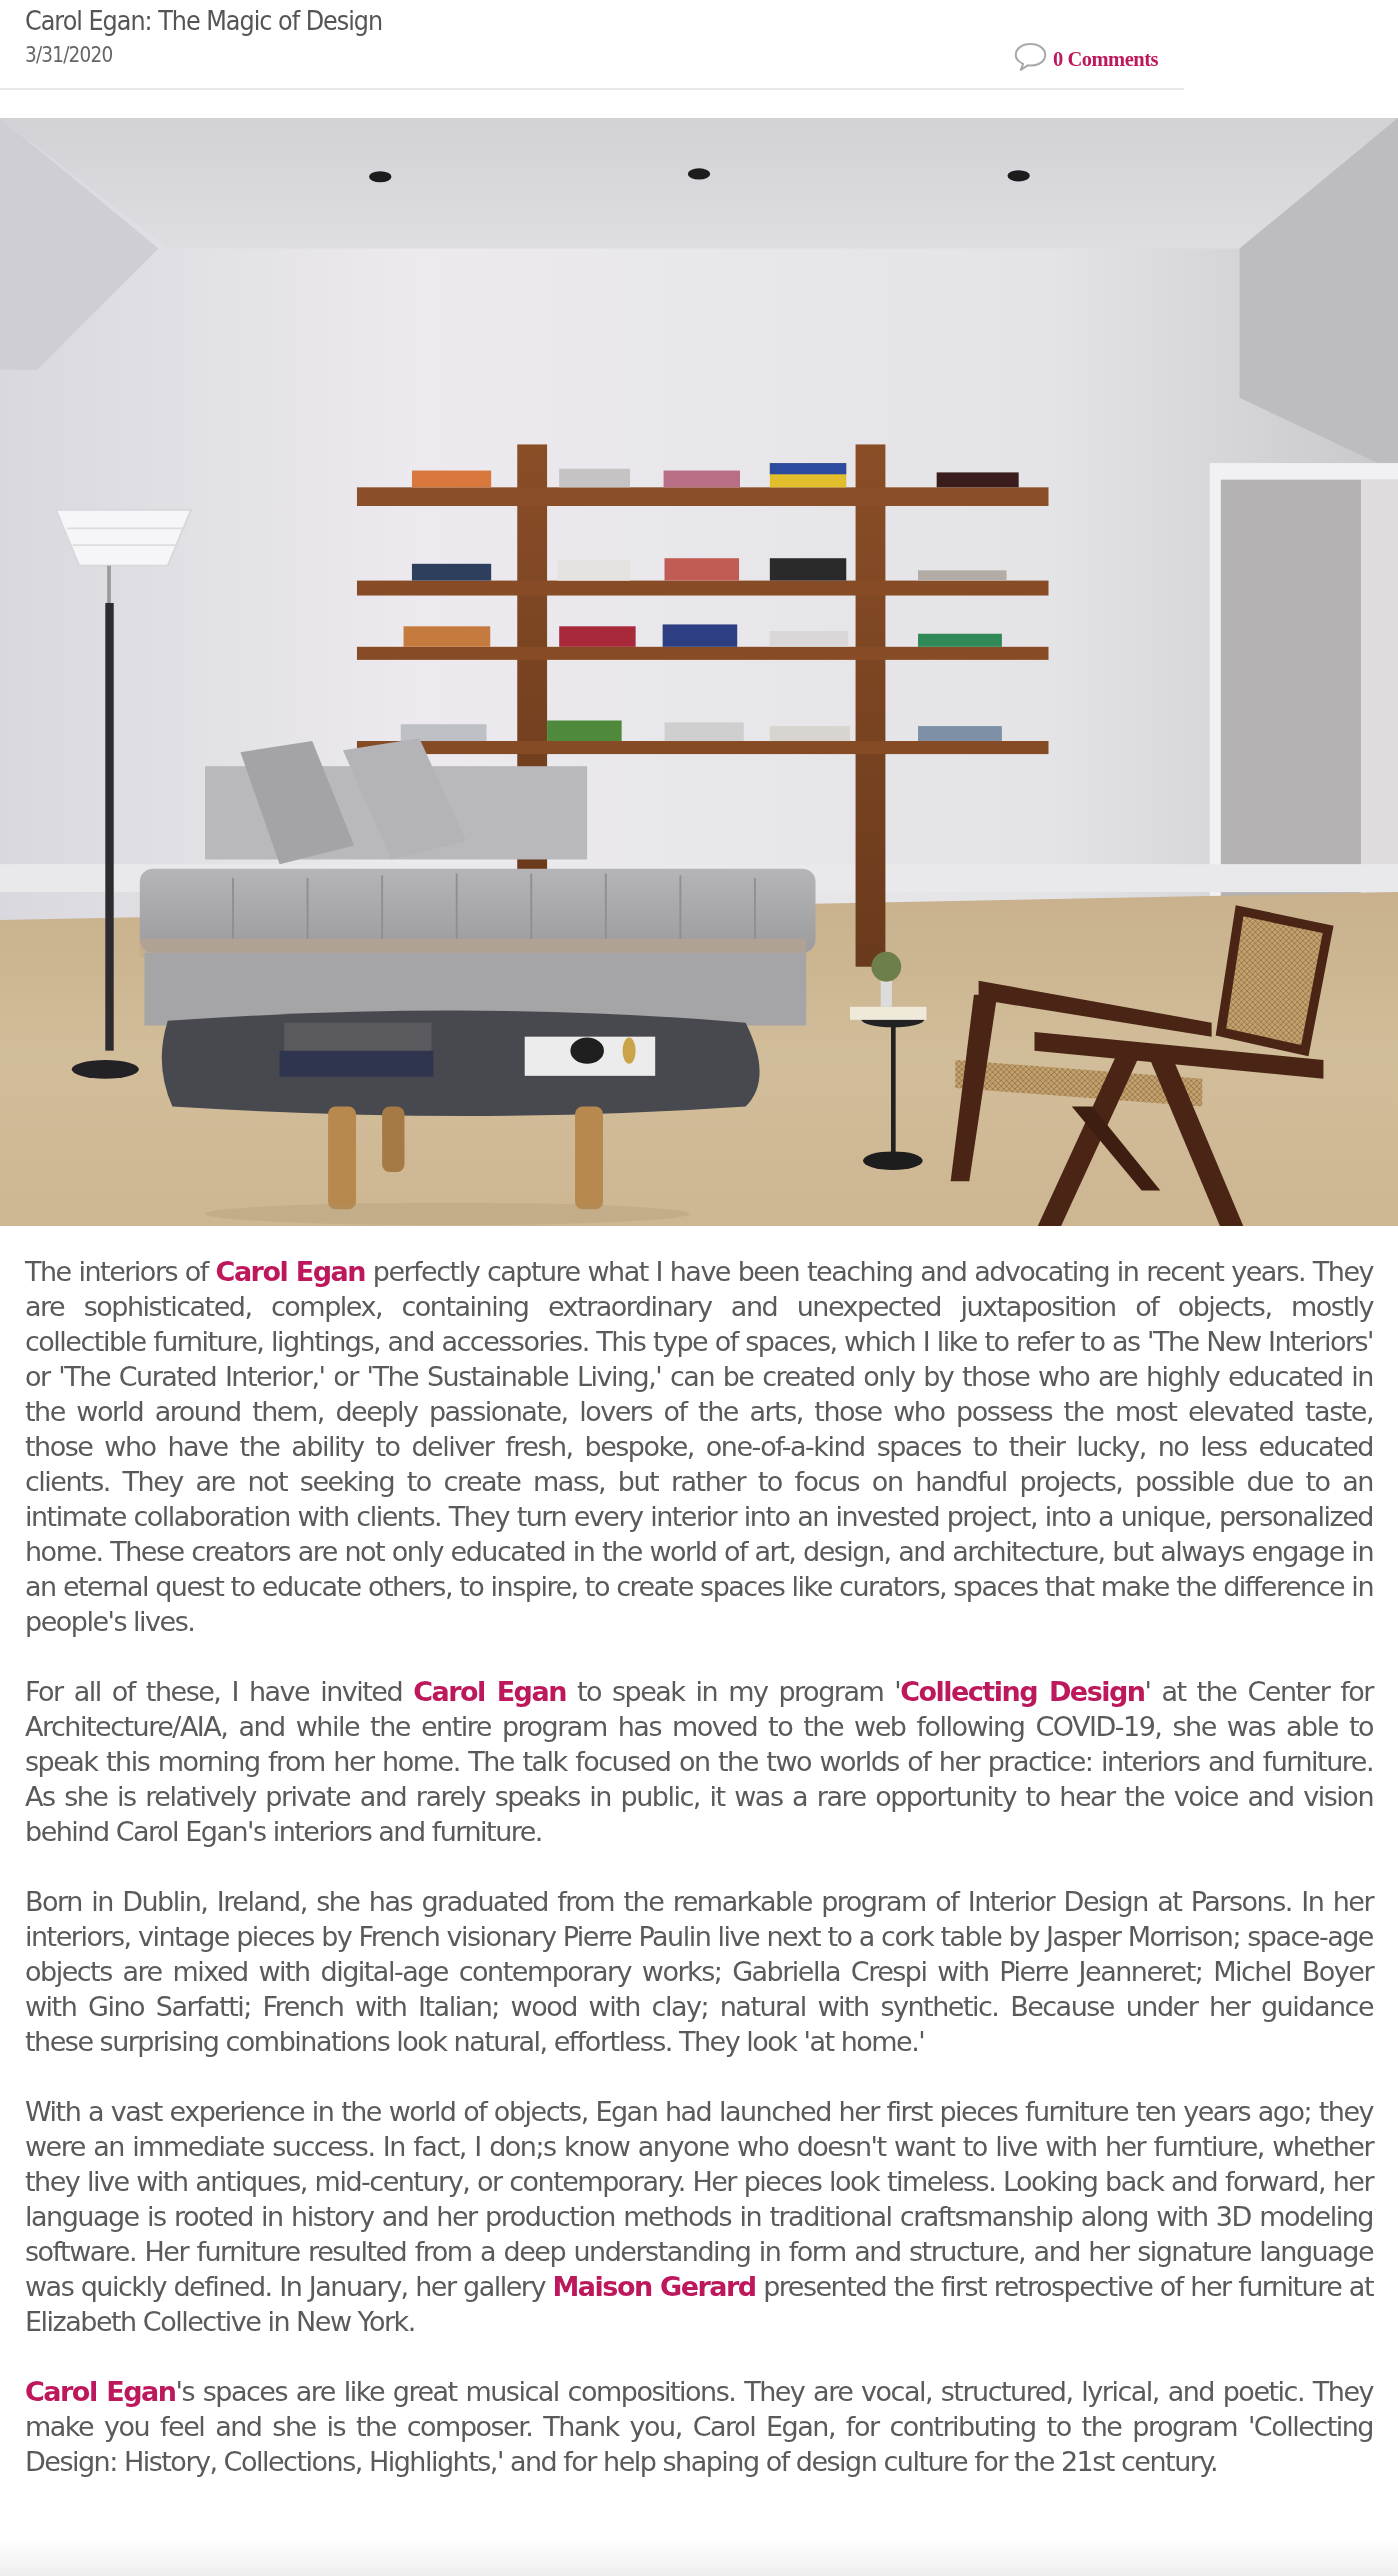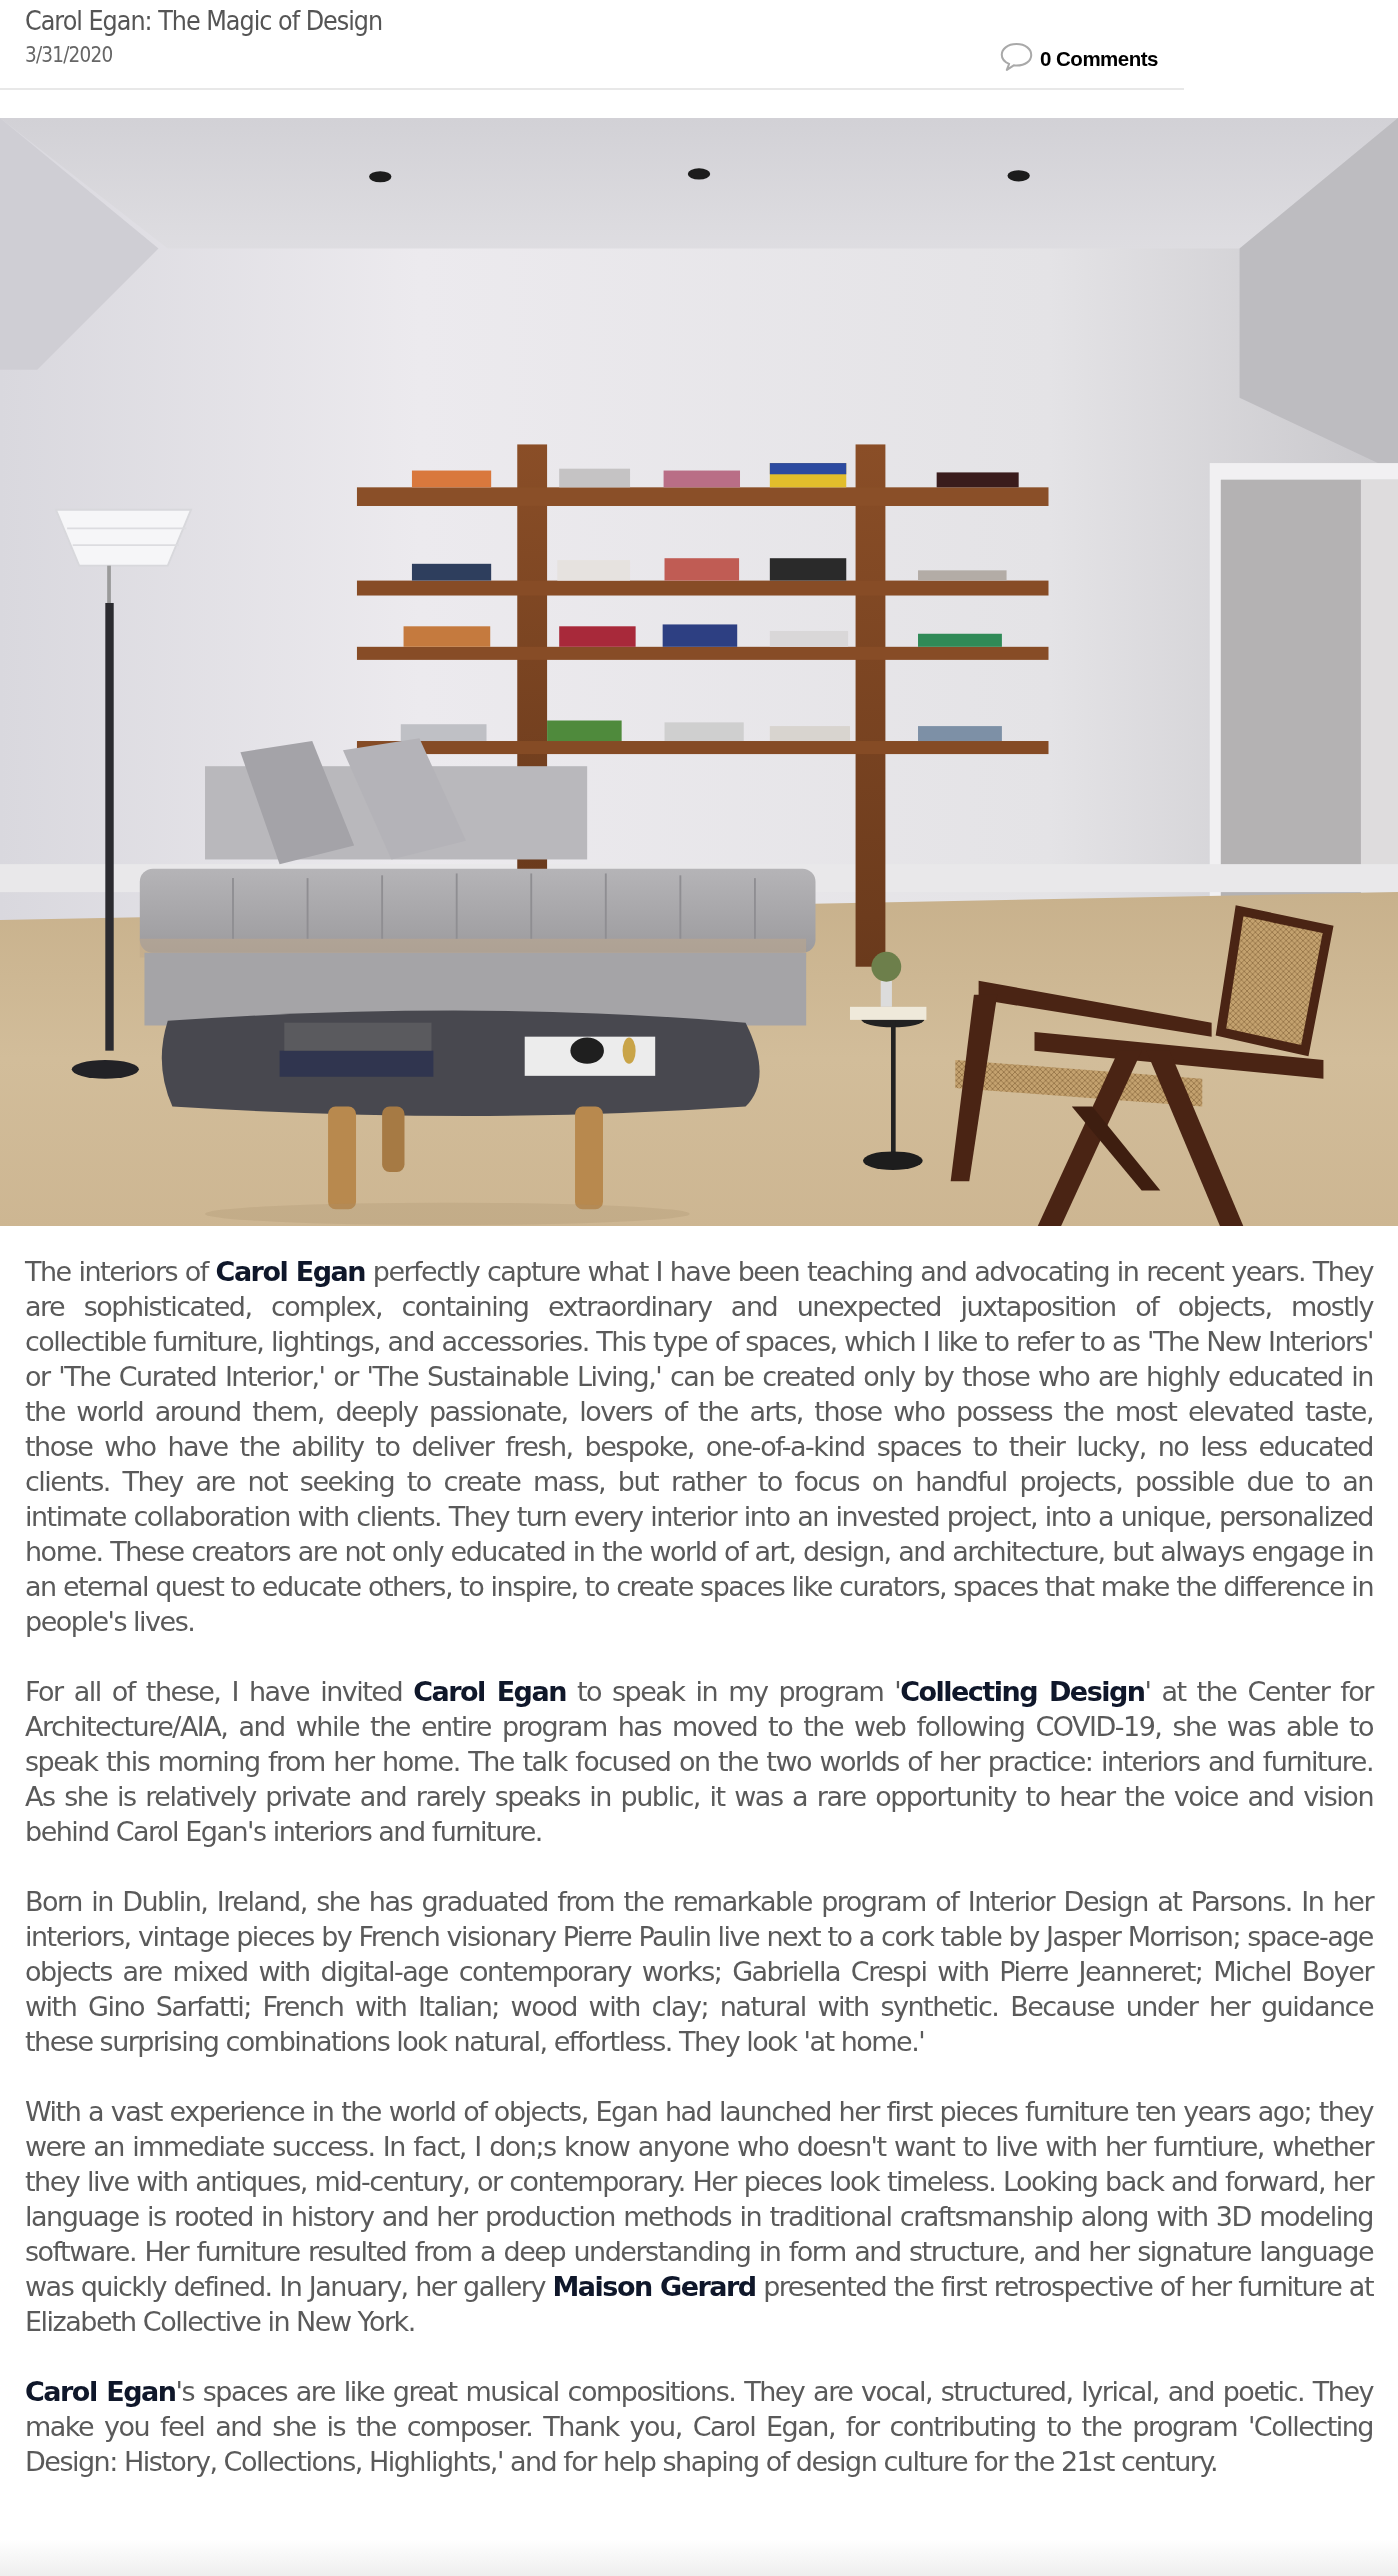--- a/index.html
+++ b/index.html
@@ -6,27 +6,27 @@
   body { width: 1398px; height: 2576px; overflow: hidden; position: relative;
          font-family: "DejaVu Sans Condensed", "DejaVu Sans", "Liberation Sans", sans-serif; color: #555555; }
   .header { position: absolute; left: 0; top: 0; width: 1184px; height: 90px; background: #ffffff;
             border-bottom: 2.8px solid #e8e8e8; box-sizing: border-box; }
   .post-title { position: absolute; left: 25px; top: 5.6px; font-size: 26px; color: #555555;
                 font-family: "DejaVu Sans", "Liberation Sans", sans-serif; letter-spacing: -1.1px; transform: scaleX(0.92); transform-origin: left top; white-space: nowrap; }
   .post-date { position: absolute; left: 25px; top: 43px; font-size: 20.5px; color: #666666;
                font-family: "DejaVu Sans", sans-serif; letter-spacing: -0.9px; transform: scaleX(0.9); transform-origin: left top; }
   .comments-link { position: absolute; right: 26px; top: 41px; display: flex; align-items: center; gap: 5.6px; cursor: pointer; }
   .comments-link svg { width: 35px; height: 32px; }
-  .comments-label { font-size: 20.5px; font-weight: bold; color: #000000; font-family: Liberation Sans, sans-serif; letter-spacing: -0.5px; }
+  .comments-label { font-size: 20.5px; font-weight: bold; color: #be185d; font-family: Liberation Serif, serif; letter-spacing: -0.5px; }
   .hero { position: absolute; left: 0; top: 118px; width: 1398px; height: 1108px; overflow: hidden; }
   .hero svg { display: block; width: 1398px; height: 1108px; }
   .article { position: absolute; left: 25px; top: 1254px; width: 1348px; }
   .article p { margin: 0 0 35px 0; font-size: 27px; line-height: 35px; text-align: justify; color: #5a5a5a;
                font-family: "DejaVu Sans", sans-serif; letter-spacing: -1.5px; word-spacing: 0px; }
-  .article p b { color: #0f172a; font-weight: bold; }
+  .article p b { color: #be185d; font-weight: bold; }
   .bottom-fade { position: absolute; left: 0; bottom: 0; width: 1398px; height: 37px;
                  background: linear-gradient(to bottom, rgba(245,245,245,0), rgba(238,238,238,1)); pointer-events: none; }
 </style>
 </head>
 <body>
 
 <div class="header">
   <div class="post-title">Carol Egan: The Magic of Design</div>
   <div class="post-date">3/31/2020</div>
   <div class="comments-link">

